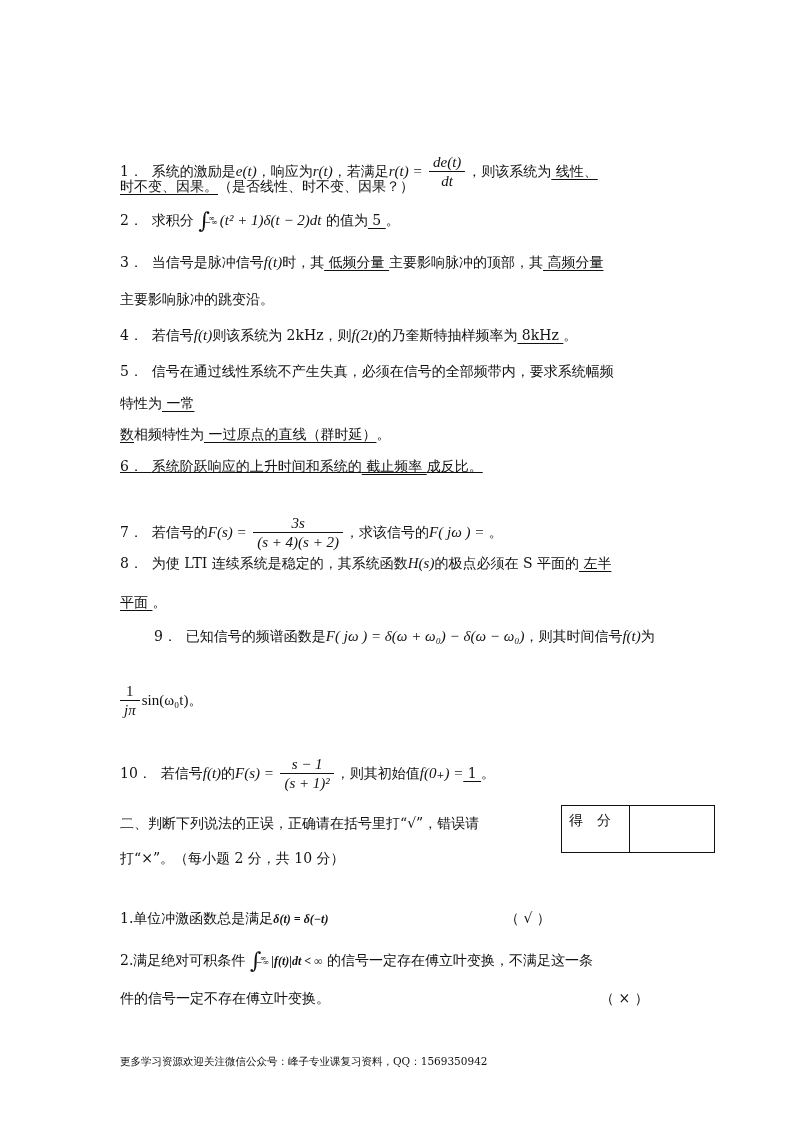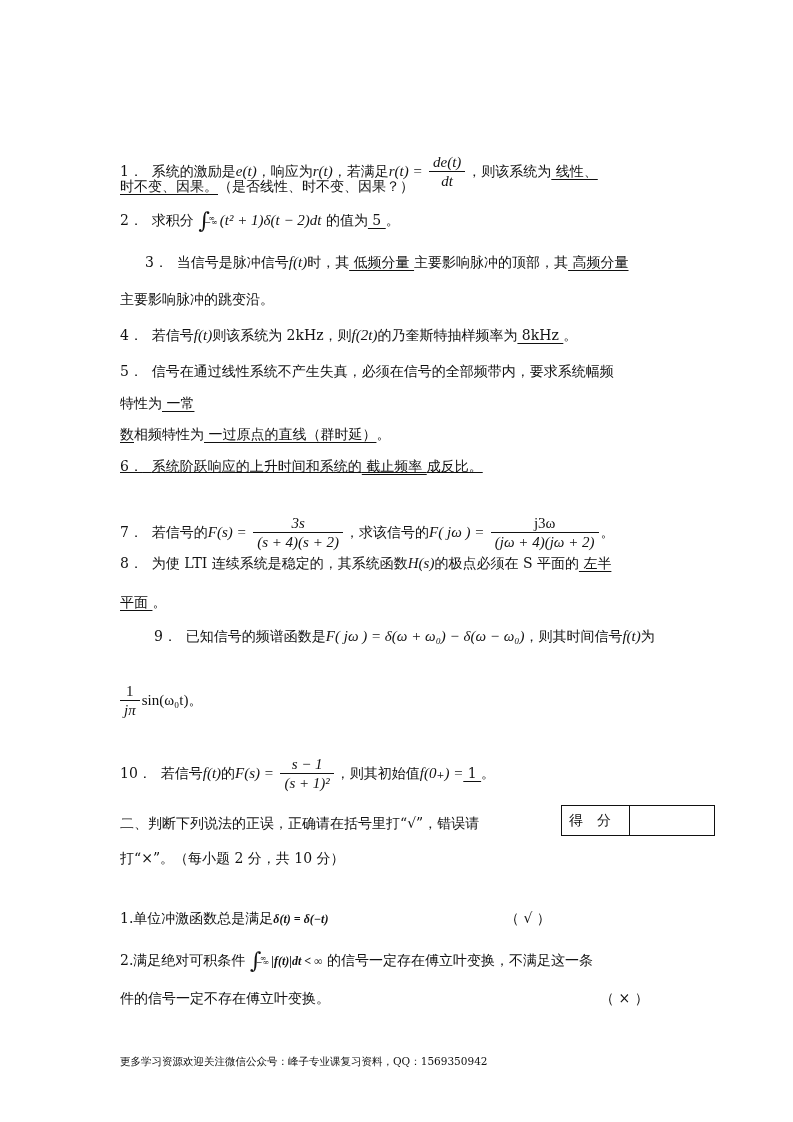--- a/index.html
+++ b/index.html
@@ -8,21 +8,21 @@
   .line { position:absolute; left:120px; font-size:14px; white-space:nowrap; line-height:20px; }
   .m { font-family:"Liberation Serif","DejaVu Serif",serif; font-style:italic; font-size:15px; }
   .mb { font-family:"Liberation Serif","DejaVu Serif",serif; font-style:italic; font-weight:bold; font-size:12px; }
   .u { text-decoration:underline; text-underline-offset:3px; }
   .frac { display:inline-block; vertical-align:middle; text-align:center; margin:17px 2px;font-family:Liberation Serif, serif; }
   .frac .num { display:block; padding:0 4px; border-bottom:1px solid #111; line-height:18px; }
   .frac .den { display:block; padding:0 4px; line-height:18px; }
   .int { display:inline-block; vertical-align:middle; position:relative; font-size:22px; font-style:normal; margin-right:10px; font-family:"DejaVu Serif",serif; }
   .int .hi { position:absolute; left:10px; top:-2px; font-size:8px; }
   .int .lo { position:absolute; left:6px; bottom:-2px; font-size:8px; }
-  .score-box { position:absolute; left:561px; top:805px; width:154px; height:31px; border:1px solid #111; box-sizing:border-box; display:flex; }
+  .score-box { position:absolute; left:561px; top:805px; width:154px; height:48px; border:1px solid #111; box-sizing:border-box; display:flex; }
   .score-label { width:68px; border-right:1px solid #111; font-size:14px; line-height:29px; padding-left:7px; box-sizing:border-box; letter-spacing:14px; }
   .score-value { flex:1; }
   .footer { position:absolute; left:120px; top:1043px; font-size:10.5px; white-space:nowrap;margin-top:12px; }
 </style>
 </head>
 <body>
 
 <div class="line" style="top:136px;">
   <span>1．</span>&nbsp;
   <span>系统的激励是</span><span class="m">e(t)</span><span>，响应为</span><span class="m">r(t)</span><span>，若满足</span><span class="m">r(t) =</span>
@@ -32,21 +32,21 @@
   <span class="u">时不变、因果。</span><span>（是否线性、时不变、因果？）</span>
 </div>
 
 <div class="line" style="top:210px;">
   <span>2．</span>&nbsp;
   <span>求积分</span>
   <span class="int">∫<span class="hi">∞</span><span class="lo">−∞</span></span><span class="m">(t² + 1)δ(t − 2)dt</span>
   <span>的值为</span><span class="u"> 5 </span><span>。</span>
 </div>
 
-<div class="line" style="top:252px;margin-left:25px;">
+<div class="line" style="top:252px;">
   <span>3．</span>&nbsp;
   <span>当信号是脉冲信号</span><span class="m">f(t)</span><span>时，其</span><span class="u"> 低频分量 </span><span>主要影响脉冲的顶部，其</span><span class="u"> 高频分量</span>
 </div>
 <div class="line" style="top:289px;">主要影响脉冲的跳变沿。</div>
 
 <div class="line" style="top:325px;">
   <span>4．</span>&nbsp;
   <span>若信号</span><span class="m">f(t)</span><span>则该系统为 2kHz，则</span><span class="m">f(2t)</span><span>的乃奎斯特抽样频率为</span><span class="u"> 8kHz </span><span>。</span>
 </div>
 
@@ -63,21 +63,21 @@
 
 <div class="line" style="top:456px;text-decoration:underline;">
   <span>6．</span>&nbsp;
   <span>系统阶跃响应的上升时间和系统的</span><span class="u"> 截止频率 </span><span>成反比。</span>
 </div>
 
 <div class="line" style="top:497px;">
   <span>7．</span>&nbsp;
   <span>若信号的</span><span class="m">F(s) =</span>
   <span class="frac m"><span class="num">3s</span><span class="den">(s + 4)(s + 2)</span></span><span>，求该信号的</span><span class="m">F( jω ) =</span>
-  <span class="frac m" style="min-width:100px;"><span class="num" style="font-style:normal;">j3ω</span><span class="den">(jω + 4)(jω + 2)</span></span><span>。</span>
+  <span>。</span>
 </div>
 
 <div class="line" style="top:553px;">
   <span>8．</span>&nbsp;
   <span>为使 LTI 连续系统是稳定的，其系统函数</span><span class="m">H(s)</span><span>的极点必须在 S 平面的</span><span class="u"> 左半</span>
 </div>
 <div class="line" style="top:592px;">
   <span class="u">平面 </span><span>。</span>
 </div>
 

